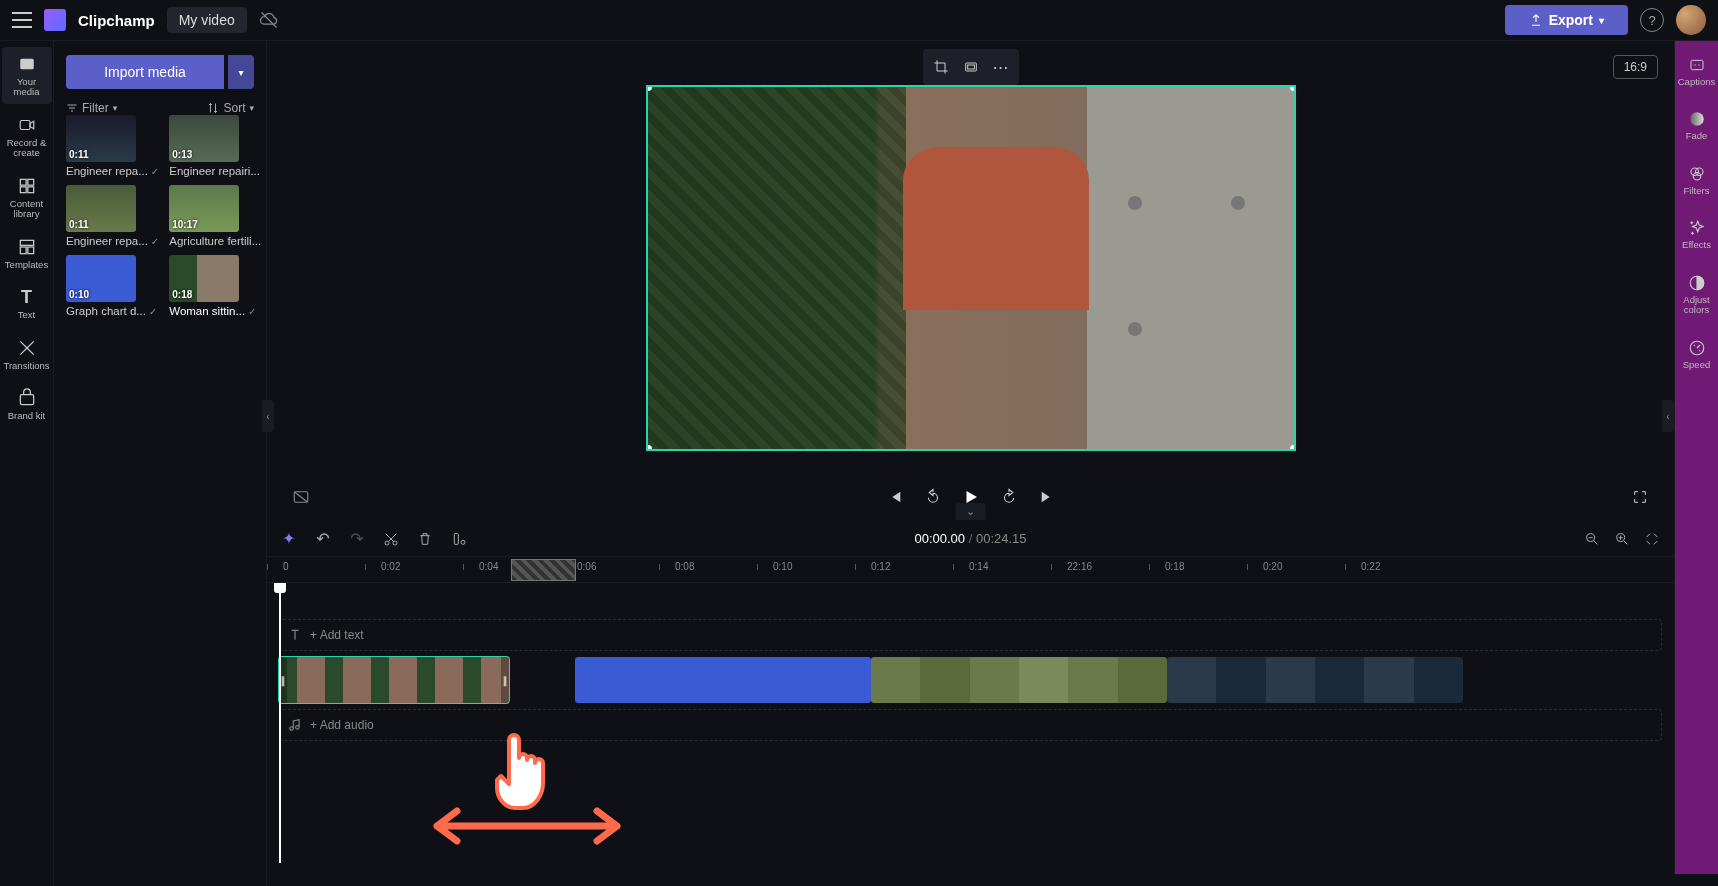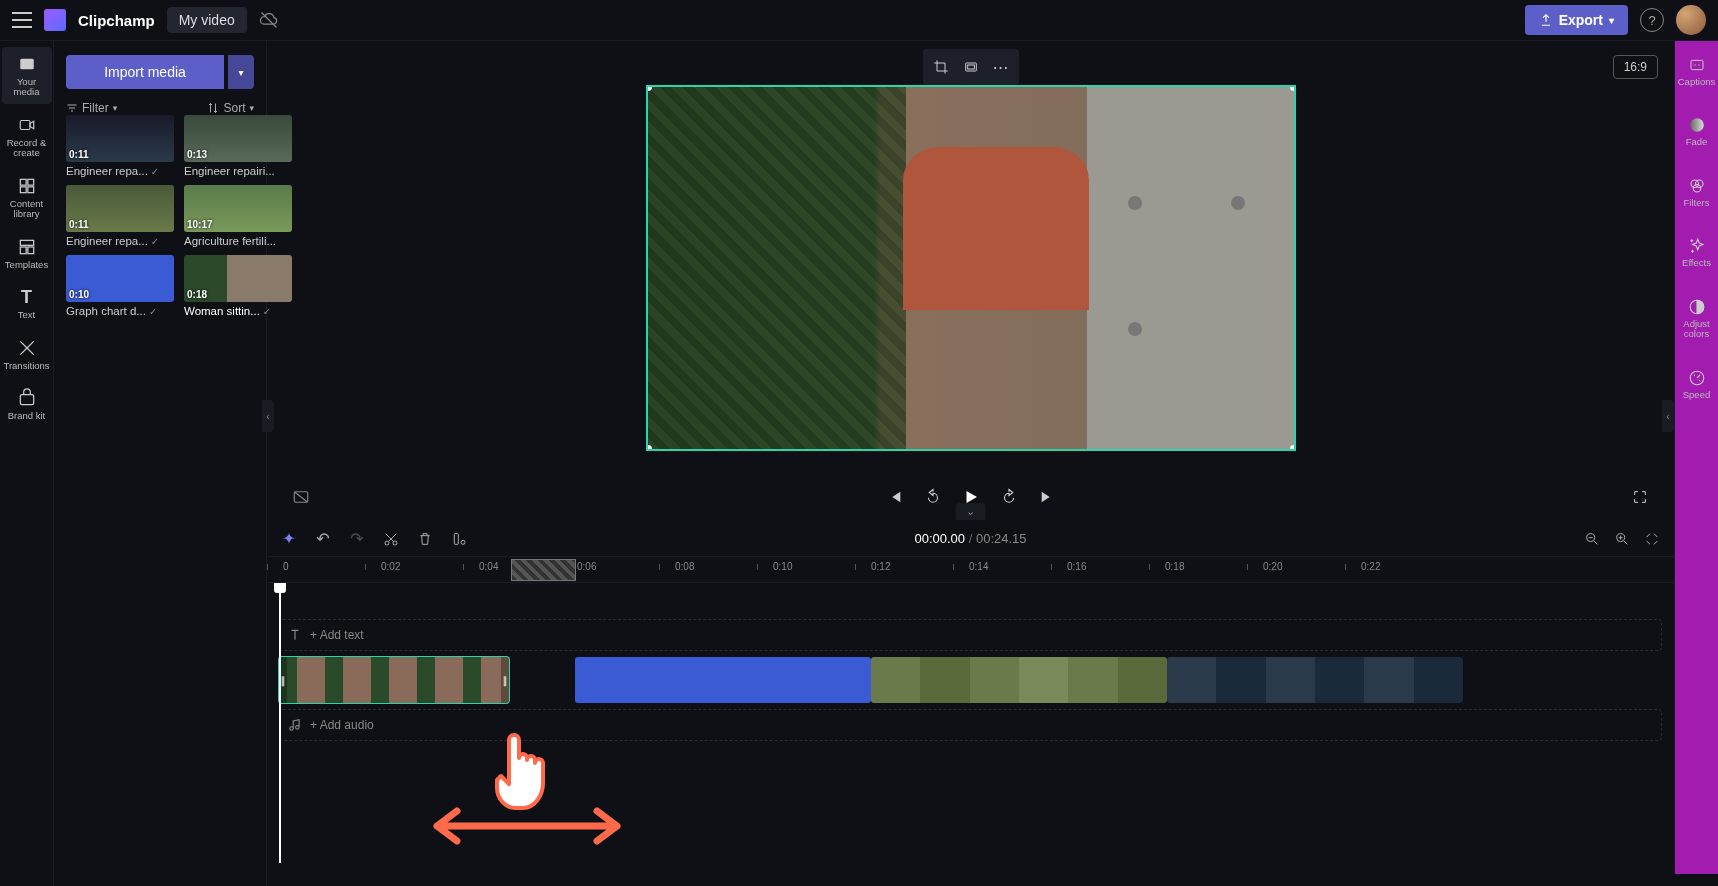--- a/index.html
+++ b/index.html
@@ -7,51 +7,51 @@
 
 
 .topbar { height: 41px; background: #0f1015; display: flex; align-items: center; padding: 0 12px; gap: 12px; border-bottom: 1px solid #1a1c24; }
 .hamburger { width: 20px; height: 16px; display:flex; flex-direction:column; justify-content:space-between; cursor:pointer; }
 .hamburger span { display:block; height:2px; background:#ccc; }
 .logo-mark { width:22px; height:22px; background: linear-gradient(135deg,#9b5cff,#5b6cff); border-radius:3px; }
 .logo-text { font-weight:600; font-size:15px; color:#fff; }
 .title-pill { background:#23252f; padding:5px 12px; border-radius:4px; font-size:14px; color:#ddd; }
 .cloud-off { width:20px; height:20px; display:flex; align-items:center; justify-content:center; color:#888; }
 .spacer { flex:1; }
-.export-btn { background:#5b5fc7; color:#fff; padding:7px 14px; border-radius:4px; font-size:14px; font-weight:600; display:flex; align-items:center; gap:6px; cursor:pointer;justify-content:flex-end; }
+.export-btn { background:#5b5fc7; color:#fff; padding:7px 24px; border-radius:4px; font-size:14px; font-weight:600; display:flex; align-items:center; gap:6px; cursor:pointer;justify-content:flex-end; }
 .help-icon { width:24px; height:24px; border:1.5px solid #888; border-radius:50%; display:flex; align-items:center; justify-content:center; font-size:13px; color:#aaa; cursor:pointer; }
 .avatar { width:30px; height:30px; border-radius:50%; background: radial-gradient(circle at 30% 30%, #d4a574, #8b5a3c); }
 
 
 .leftrail { position:absolute; top:41px; left:0; width:54px; bottom:0; background:#0f1015; border-right:1px solid #1a1c24; display:flex; flex-direction:column; align-items:center; padding-top:6px; gap:4px; }
 .rail-item { width:50px; display:flex; flex-direction:column; align-items:center; gap:2px; padding:6px 2px; cursor:pointer; border-radius:4px; }
 .rail-item.active { background:#1e2029; }
 .rail-icon { width:22px; height:22px; display:flex; align-items:center; justify-content:center; color:#ccc; }
 .rail-label { font-size:9.5px; color:#bbb; text-align:center; line-height:1.1; }
 
 
 .media-panel { position:absolute; top:41px; left:54px; width:213px; bottom:0; background:#0f1015; border-right:1px solid #1a1c24; padding:14px 12px; }
 .import-row { display:flex; gap:4px; margin-bottom:12px; }
 .import-btn { flex:1; background:#5b5fc7; color:#fff; text-align:center; padding:9px 0; border-radius:4px 0 0 4px; font-size:14px; font-weight:500; cursor:pointer; }
 .import-dd { width:26px; background:#444896; border-radius:0 4px 4px 0; display:flex; align-items:center; justify-content:center; cursor:pointer; color:#fff; font-size:10px; }
 .filter-sort { display:flex; justify-content:space-between; margin-bottom:0; }
 .fs-btn { display:flex; align-items:center; gap:4px; font-size:12px; color:#aaa; cursor:pointer; }
 .media-grid { display:grid; grid-template-columns:1fr 1fr; gap:8px 10px; }
 .media-item { }
-.thumb { width:108px; height:47px; background:#2a2d38; border-radius:3px; position:relative; overflow:hidden;padding-left:20px; }
+.thumb { width:70px; height:47px; background:#2a2d38; border-radius:3px; position:relative; overflow:hidden;padding-left:20px; }
 .thumb-dur { position:absolute; bottom:2px; left:3px; font-size:10px; font-weight:600; color:#fff; text-shadow:0 0 3px #000; }
 .thumb-name { font-size:11.5px; color:#ccc; margin-top:3px; white-space:nowrap; overflow:hidden; text-overflow:ellipsis; display:flex; align-items:center; gap:3px; }
 .thumb-name .ck { font-size:10px; color:#888; }
 
 
 .collapse-tab { position:absolute; left:262px; top:400px; width:12px; height:32px; background:#1a1c24; border-radius:0 4px 4px 0; display:flex; align-items:center; justify-content:center; font-size:10px; color:#888; cursor:pointer; }
 .collapse-tab.right { left:auto; right:44px; }
 
 
-.rightrail { position:absolute; top:41px; right:0; width:44px; bottom:12px; background:#a21caf; border-left:1px solid #1a1c24; display:flex; flex-direction:column; align-items:center; padding-top:10px; gap:20px; }
+.rightrail { position:absolute; top:41px; right:0; width:44px; bottom:12px; background:#701a75; border-left:1px solid #1a1c24; display:flex; flex-direction:column; align-items:center; padding-top:10px; gap:14px; }
 .right-item { width:40px; display:flex; flex-direction:column; align-items:center; gap:2px; padding:4px 0; cursor:pointer; }
 .right-icon { width:20px; height:20px; display:flex; align-items:center; justify-content:center; color:#ccc; }
 .right-label { font-size:9.5px; color:#bbb; text-align:center; line-height:1.1; }
 
 
 .preview-area { position:absolute; top:41px; left:267px; right:44px; height:480px; }
 .preview-tools { position:absolute; top:8px; left:50%; transform:translateX(-50%); background:#1e2029; border-radius:4px; display:flex; padding:4px; gap:2px; }
 .pt-btn { width:28px; height:28px; display:flex; align-items:center; justify-content:center; color:#ccc; cursor:pointer; border-radius:3px; }
 .aspect-pill { position:absolute; top:14px; right:16px; border:1px solid #555; border-radius:4px; padding:4px 10px; font-size:12px; color:#ccc; cursor:pointer; }
 .canvas { position:absolute; top:44px; left:50%; transform:translateX(-50%); width:650px; height:366px; border:2px solid #2dd4aa; background:#3a3a3a; overflow:hidden; }
@@ -470,21 +470,21 @@
 
   <div class="ruler">
     <div class="tick" style="left:16px">0</div>
     <div class="tick" style="left:114px">0:02</div>
     <div class="tick" style="left:212px">0:04</div>
     <div class="tick" style="left:310px">0:06</div>
     <div class="tick" style="left:408px">0:08</div>
     <div class="tick" style="left:506px">0:10</div>
     <div class="tick" style="left:604px">0:12</div>
     <div class="tick" style="left:702px">0:14</div>
-    <div class="tick" style="left:800px">0:16</div>
+    <div class="tick" style="left:800px">22:16</div>
     <div class="tick" style="left:898px">0:18</div>
     <div class="tick" style="left:996px">0:20</div>
     <div class="tick" style="left:1094px">0:22</div>
     <div class="ruler-sel" style="left:244px;width:65px"></div>
   </div>
 
   <div class="tracks">
     <div class="playhead"></div>
     <div class="track spacer"></div>
     <div class="track">

